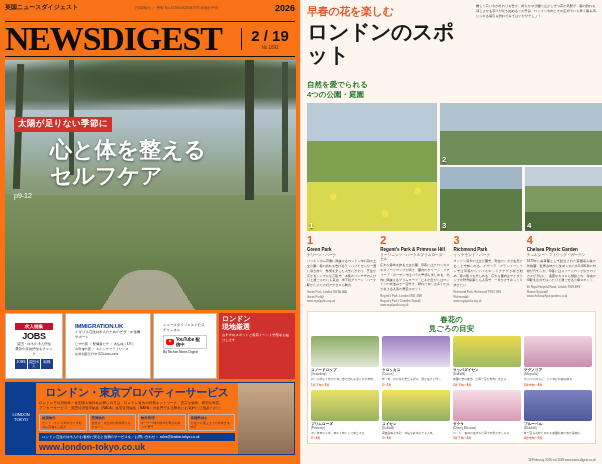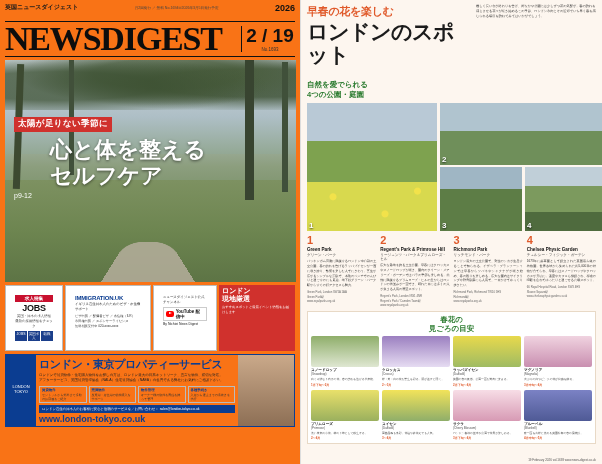--- a/index.html
+++ b/index.html
@@ -41,25 +41,25 @@
     font-size: 34px;
     letter-spacing: -1.2px;
     line-height: 0.95;
     color: #0d0d0d;
   }
   .logo-date {
     width: 54px; text-align: center;
     border-left: 1px solid #111;
     padding-left: 3px;
   }
-  .logo-date .d1 { font-size: 19px; font-weight: bold; line-height: 1; color: #111; }
+  .logo-date .d1 { font-size: 15px; font-weight: bold; line-height: 1; color: #111; }
   .logo-date .d2 { font-size: 4.5px; color: #333; margin-top: 2px; }
 
   .hero {
-    position: relative; width: 291px; height: 222px; margin-top: 3px;
+    position: relative; width: 291px; height: 250px; margin-top: 3px;
     background: linear-gradient(#9db6c8 0%, #b9c6cd 22%, #8c9e7e 48%, #6f8a5c 70%, #5e7a4e 100%);
     overflow: hidden;
   }
   .hero .sky { position:absolute; top:0; left:0; right:0; height:42%;
     background: linear-gradient(#cfd9df, #aebfc6 60%, #93a894); }
   .hero .tree { position: absolute; background: #4a5b3c; }
   .hero .t1 { left: 10px; top: 4px; width: 7px; height: 125px; transform: rotate(2deg); background:#3d4a31;}
   .hero .t2 { left: 64px; top: 0px; width: 5px; height: 115px; background:#41503a;}
   .hero .t3 { right: 42px; top: 0px; width: 9px; height: 140px; background:#384430;}
   .hero .t4 { right: 8px; top: 2px; width: 6px; height: 130px; background:#40503a;}
@@ -110,21 +110,21 @@
   .ad-london { flex:1; background:#d0312d; color:#fff; padding:2px 3px; }
   .ad-london .l1{font-size:7px; font-weight:bold; line-height:1.15;}
   .ad-london .l2{font-size:3.3px; margin-top:2px; line-height:1.4;}
 
   .ad-prop {
     margin-top: 3px; border: 1px solid #0b3d91; display:flex; overflow:hidden;
   }
   .prop-left { width: 30px; background:#0b3d91; color:#fff; display:flex; align-items:center; justify-content:center;
      font-size:4px; text-align:center; line-height:1.2; padding:2px;}
   .prop-main { flex:1; padding: 2px 3px; }
-  .prop-title { font-size: 11px; font-weight: bold; color: #0b3d91; letter-spacing:-.4px;}
+  .prop-title { font-size: 11px; font-weight: bold; color: #0b3d91; letter-spacing:-.4px;text-align:center;}
   .prop-sub { font-size: 3.5px; color: #222; line-height: 1.5; margin-top:1.5px;}
   .prop-grid { display:flex; gap:2px; margin-top:2px; }
   .prop-cell { flex:1; border:.6px solid #bbb; font-size:3px; line-height:1.45; padding:1px 2px; color:#333;}
   .prop-cell b { font-size:3.4px; color:#0b3d91; display:block;}
   .prop-img { width: 56px; background: linear-gradient(#caa98a,#8d6f55); }
   .prop-foot { background:#0b3d91; color:#fff; font-size:3.4px; padding:1.5px 3px; line-height:1.4;}
   .prop-url { text-align:left; font-size:9px; font-weight:bold; color:#0b3d91; padding:1px 0 0 0;}
 
   
   .right {

